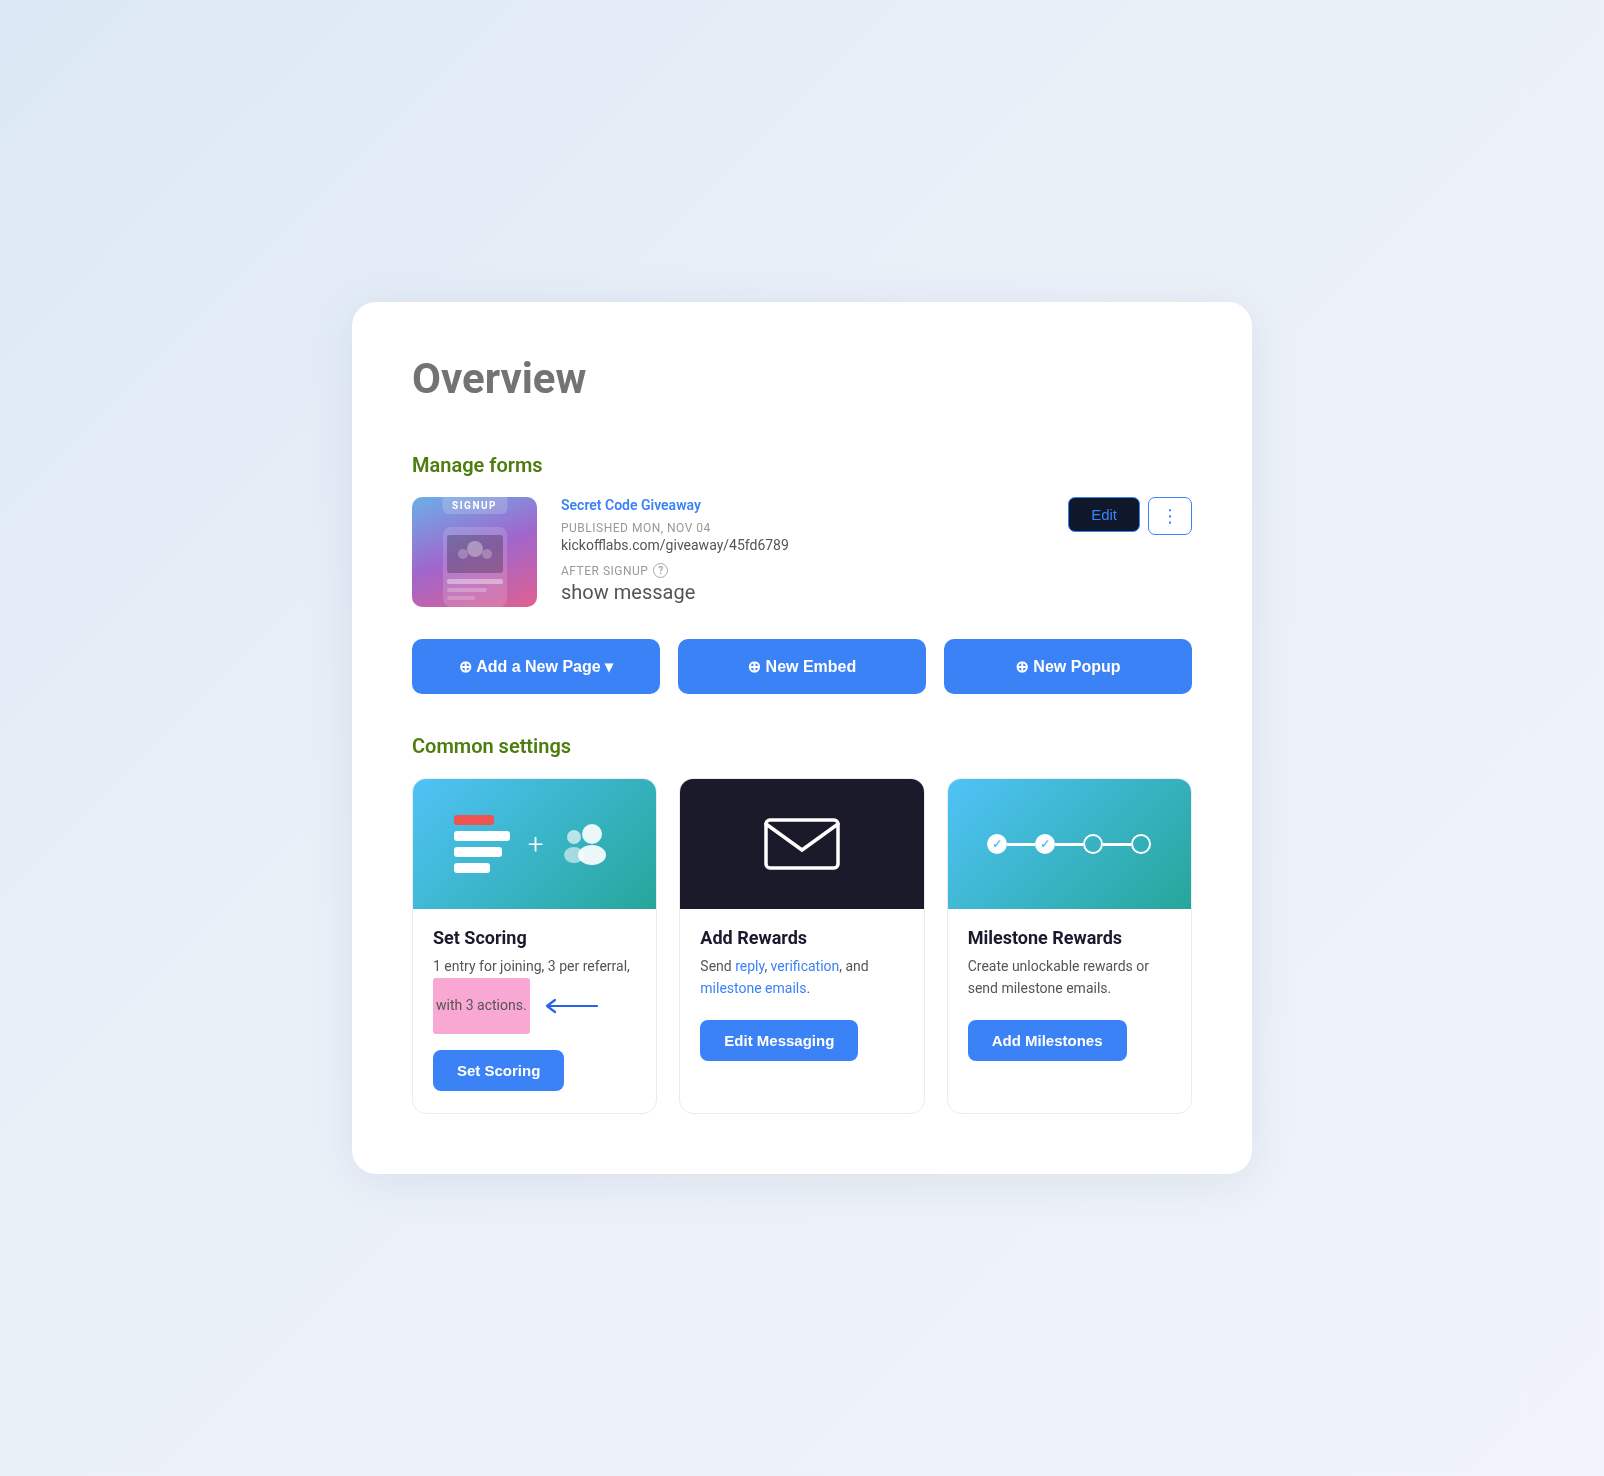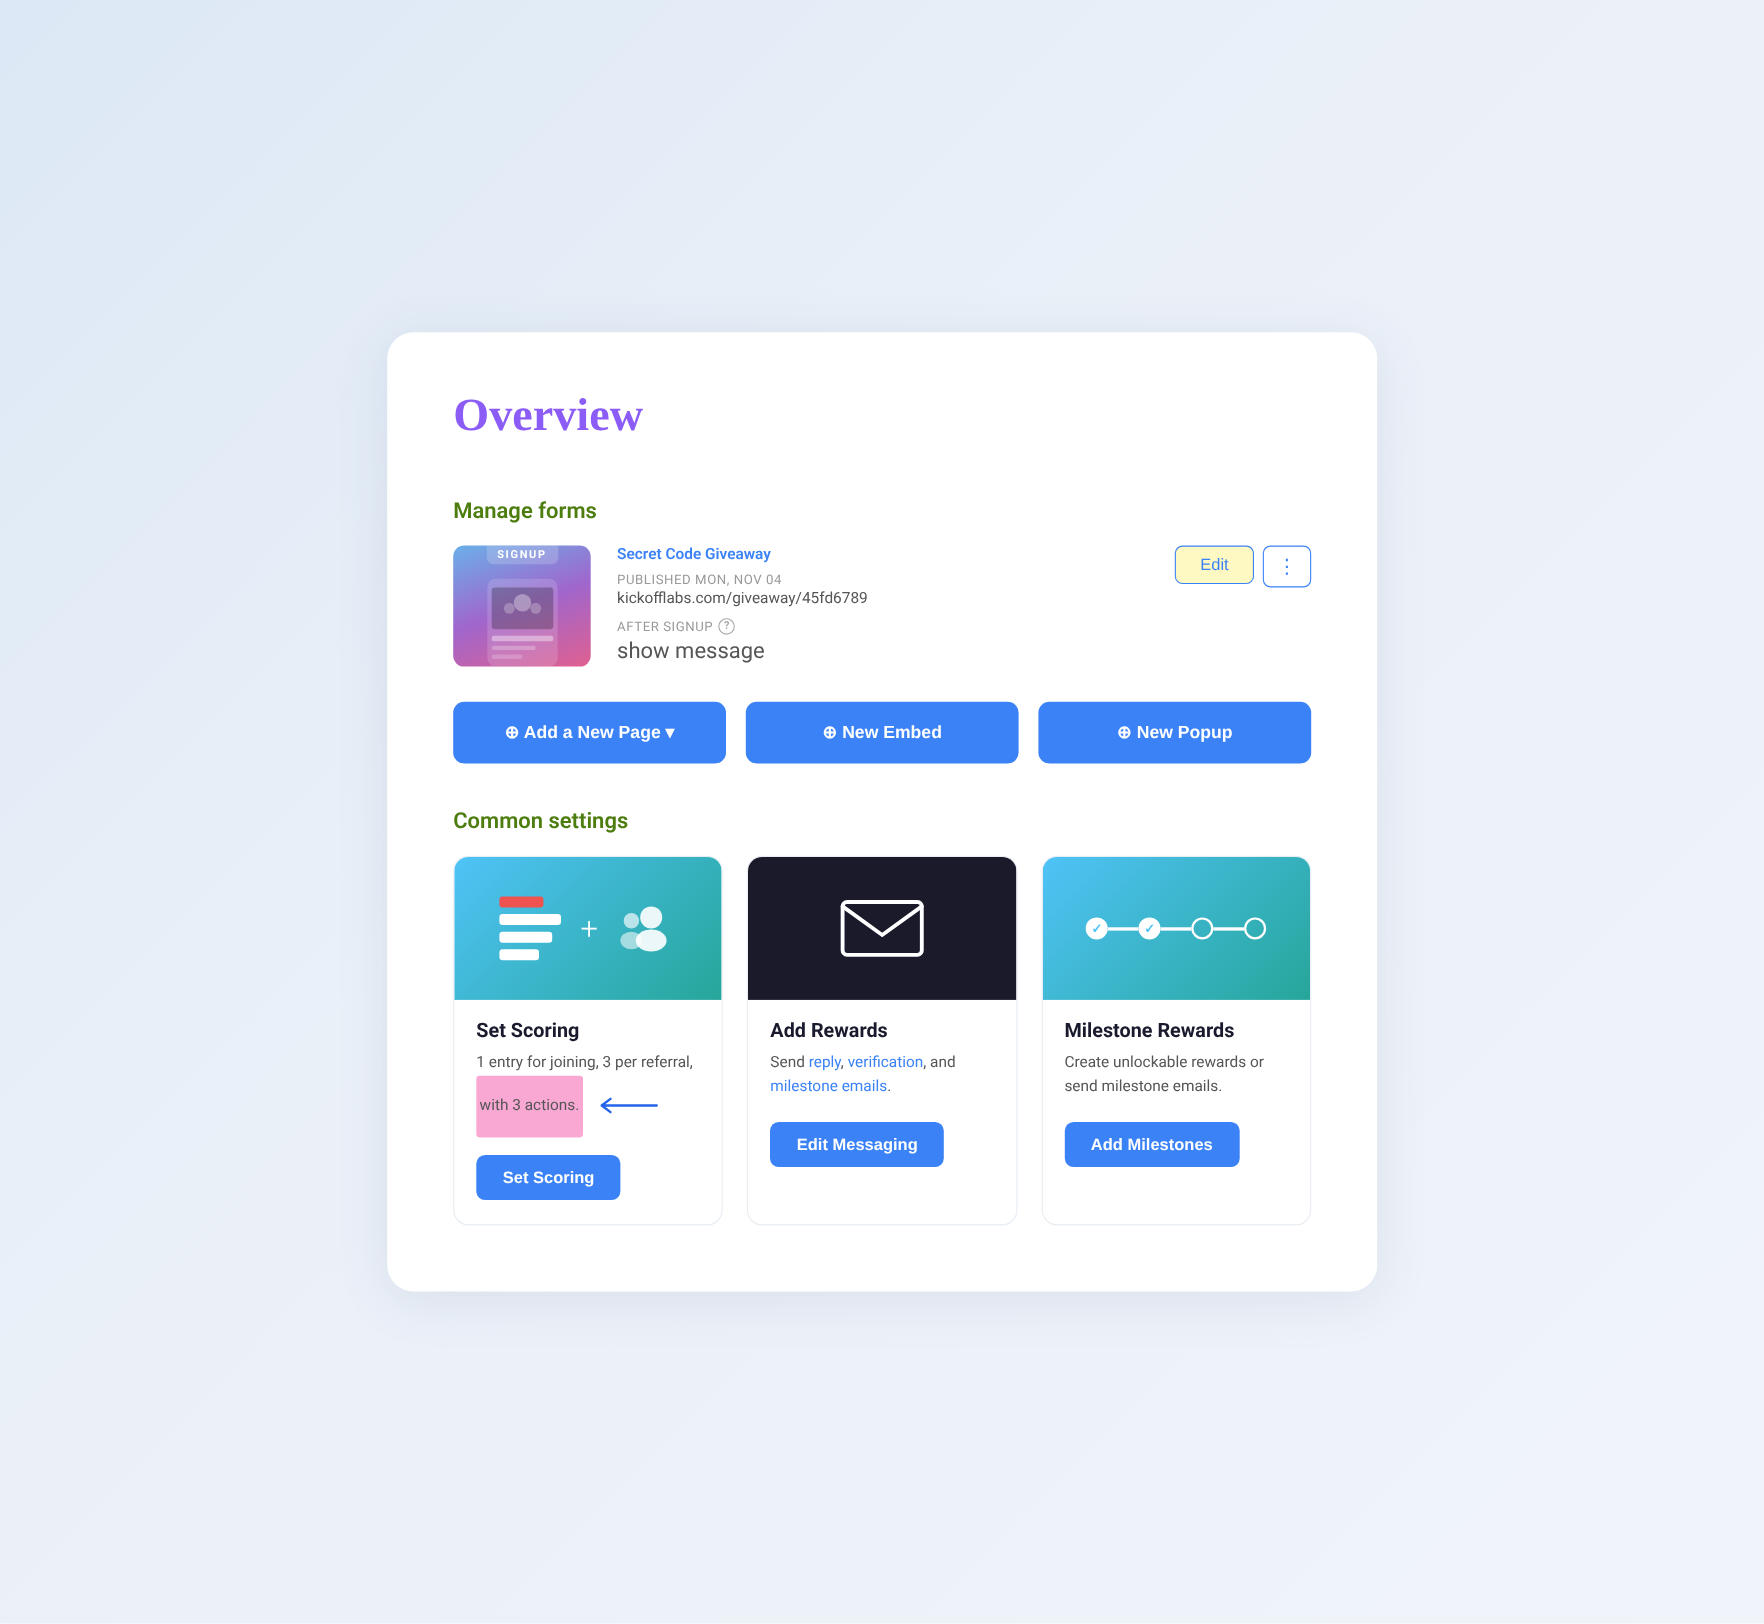--- a/index.html
+++ b/index.html
@@ -14,23 +14,22 @@
     .card {
       background: #fff;
       border-radius: 24px;
       padding: 52px 60px 60px 60px;
       width: 900px;
       box-shadow: 0 8px 48px rgba(60,80,120,0.10);
     }
     .page-title {
       font-size: 42px;
       font-weight: 700;
-      color: #8b5cf6;
+      color: #737373;
       margin-bottom: 50px;
-      font-family: Liberation Serif, serif;
     }
     .section-title {
       font-size: 20px;
       font-weight: 600;
       color: #4d7c0f;
       margin-bottom: 20px;
     }
     
     .form-item {
       display: flex;
@@ -122,21 +121,21 @@
       cursor: pointer;
     }
     .form-actions {
       display: flex;
       gap: 8px;
       align-items: flex-start;
       flex-shrink: 0;
     }
     .btn-outline {
       border: 1.5px solid #3b82f6;
-      background: #fef9c3;
+      background: #0f172a;
       color: #3b82f6;
       font-size: 15px;
       padding: 8px 22px;
       border-radius: 7px;
       cursor: pointer;
       font-weight: 500;
     }
     .btn-icon-outline {
       border: 1.5px solid #3b82f6;
       background: #fff;

